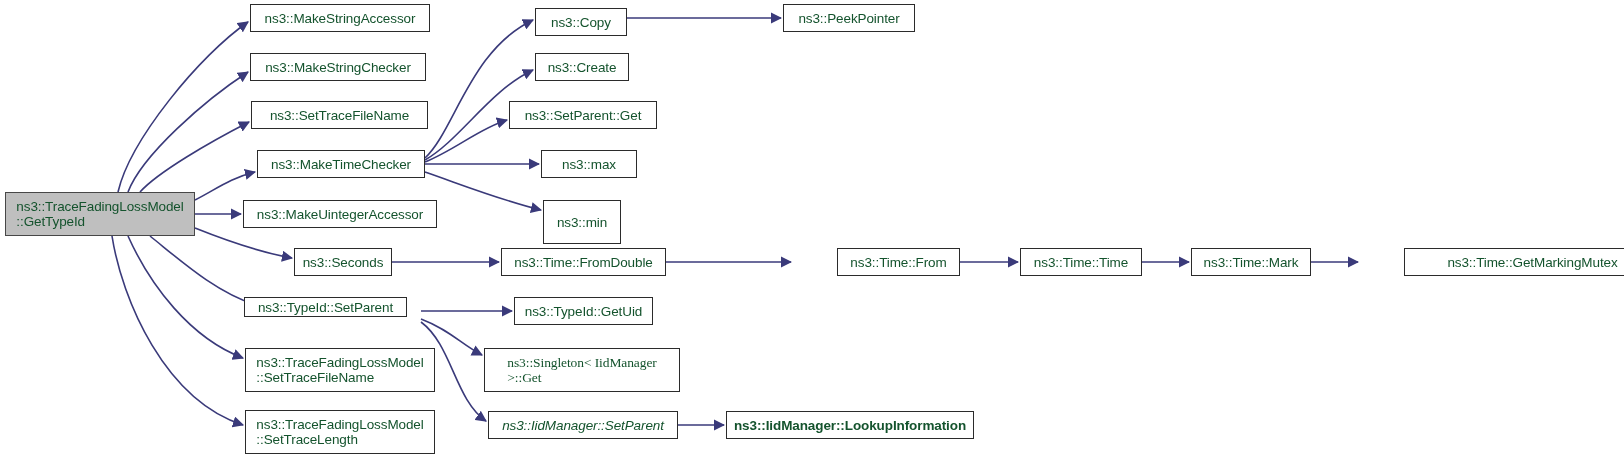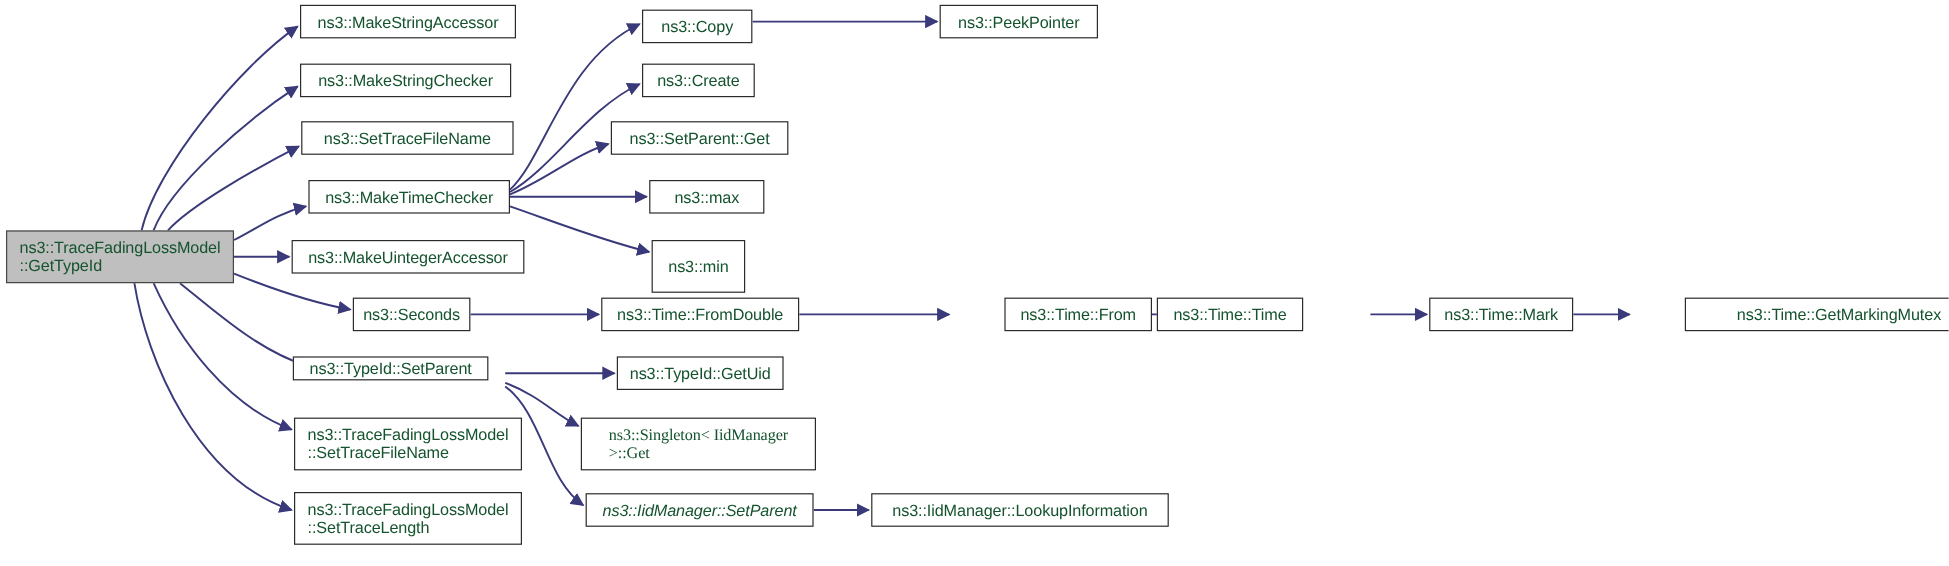--- a/index.html
+++ b/index.html
@@ -102,19 +102,19 @@
       <div class="node" style="left: 509px; top: 101px; width: 148px; height: 28px;">ns3::SetParent::Get</div>
       <div class="node" style="left: 541px; top: 150px; width: 96px; height: 28px;">ns3::max</div>
       <div class="node" style="left: 543px; top: 200px; width: 78px; height: 44px;">ns3::min</div>
       <div class="node" style="left: 501px; top: 248px; width: 165px; height: 28px;">ns3::Time::FromDouble</div>
       <div class="node" style="left: 514px; top: 297px; width: 139px; height: 28px;">ns3::TypeId::GetUid</div>
       <div class="node" style="left: 484px; top: 348px; width: 196px; height: 44px; font-family: Liberation Serif, serif;">ns3::Singleton&lt; IidManager
 &gt;::Get</div>
       <div class="node" style="left: 488px; top: 411px; width: 190px; height: 28px; font-style: italic;">ns3::IidManager::SetParent</div>
       <div class="node" style="left: 783px; top: 4px; width: 132px; height: 28px;">ns3::PeekPointer</div>
       <div class="node" style="left: 793px; top: 248px; width: 123px; height: 28px; margin-left: 44px;">ns3::Time::From</div>
-      <div class="node" style="left: 726px; top: 411px; width: 248px; height: 28px;">ns3::IidManager::LookupInformation</div>
-      <div class="node" style="left: 964px; top: 248px; width: 122px; height: 28px;">ns3::Time::Time</div>
+      <div class="node" style="left: 726px; top: 411px; width: 248px; height: 28px; font-weight: bold;">ns3::IidManager::LookupInformation</div>
+      <div class="node" style="left: 1020px; top: 248px; width: 122px; height: 28px;">ns3::Time::Time</div>
       <div class="node" style="left: 1191px; top: 248px; width: 120px; height: 28px;">ns3::Time::Mark</div>
       <div class="node" style="left: 1360px; top: 248px; width: 257px; height: 28px; margin-left: 44px;">ns3::Time::GetMarkingMutex</div>
     </div>
 
 </div>
 
 </body></html>

